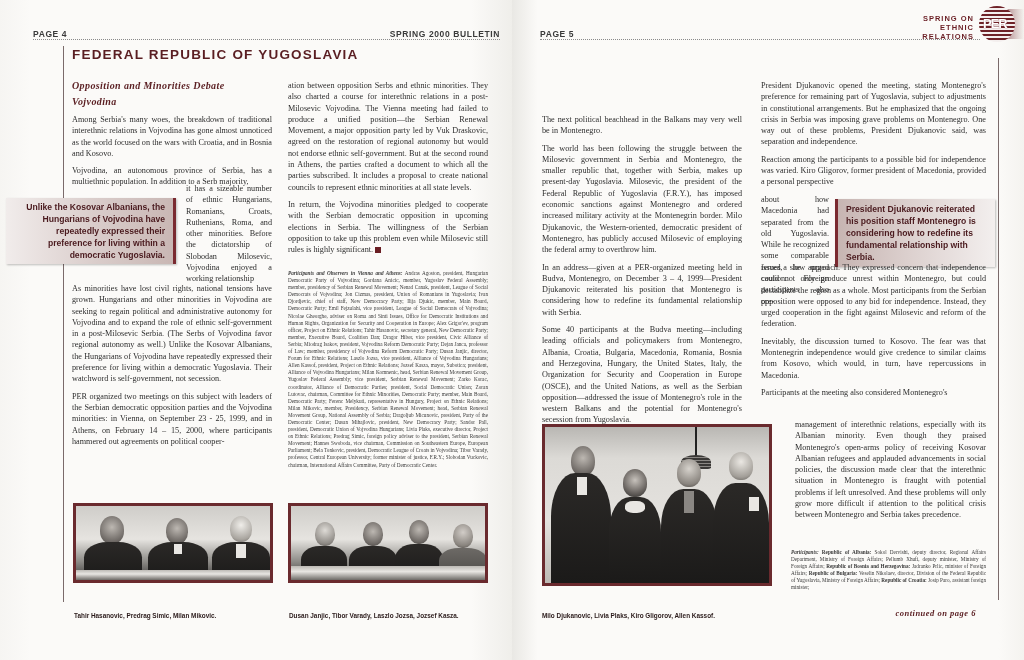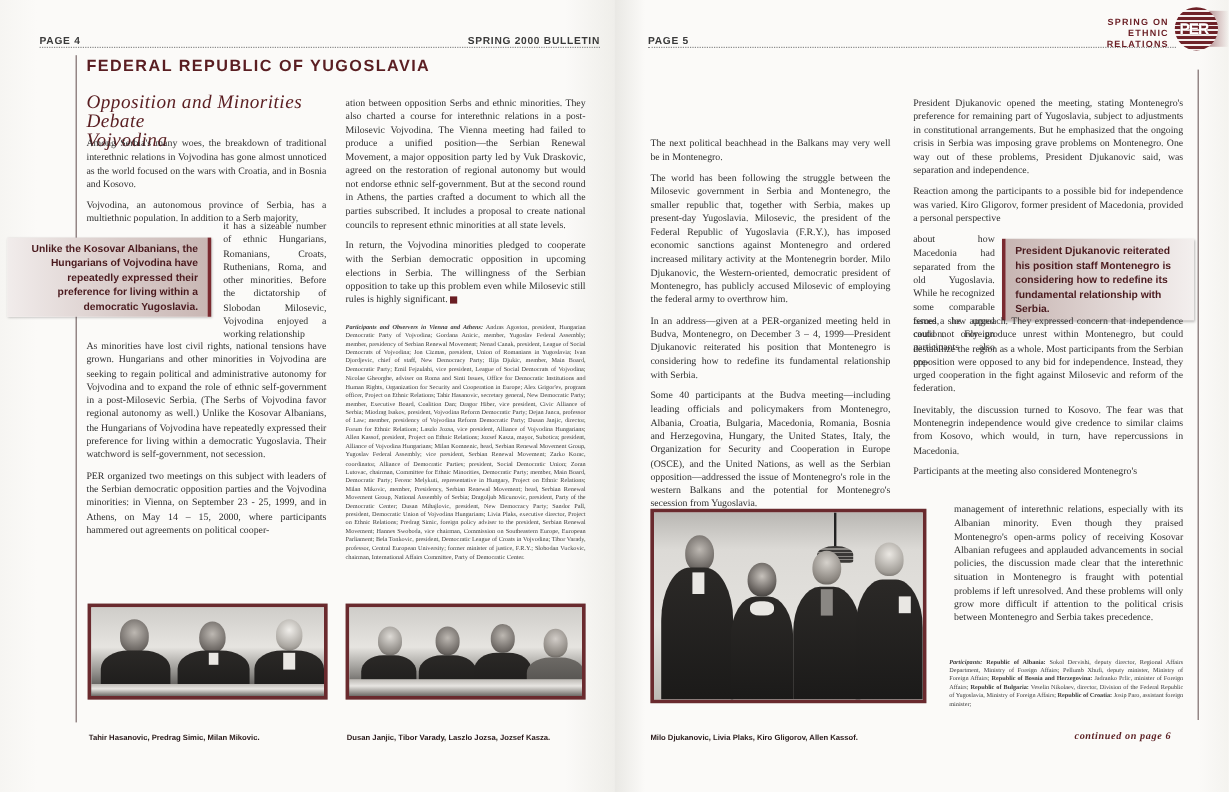--- a/index.html
+++ b/index.html
@@ -10,21 +10,21 @@
   .page-left { left: 0; width: 512px; background: linear-gradient(90deg, #f6f5f2 0%, #fbfaf8 6%, #fbfaf8 92%, #efeeea 100%); }
   .page-right { left: 512px; width: 512px; background: linear-gradient(90deg, #e9e8e4 0%, #fbfaf8 5%, #fbfaf8 95%, #f4f3ef 100%); }
 
   .running-head { position: absolute; top: 29px; font-family: "Liberation Sans", sans-serif; font-weight: bold; font-size: 8.5px; letter-spacing: 0.6px; color: #3a3a3a; }
   .dotted-rule { position: absolute; top: 39px; height: 0; border-top: 1.5px dotted #8a8a8a; }
 
   .section-title { position: absolute; left: 72px; top: 47px; font-family: "Liberation Sans", sans-serif; font-weight: bold; font-size: 13.5px; letter-spacing: 1.2px; color: #5a1e22; }
 
   .vrule { position: absolute; width: 1px; background: #7a6a6a; }
 
-  .article-title { position: absolute; font-family: "Liberation Serif", serif; font-style: italic; font-weight: normal; font-size: 16px; line-height: 16px; color: #5a1e22; letter-spacing: 0.4px; }
+  .article-title { position: absolute; font-family: "Liberation Serif", serif; font-style: italic; font-weight: bold; font-size: 10px; line-height: 16px; color: #5a1e22; letter-spacing: 0.4px; }
 
   .col { position: absolute; font-size: 8.2px; line-height: 11.3px; text-align: justify; color: #2e2e2e; }
   .col p { margin-bottom: 6px; hyphens: auto; }
   .end-mark { display: inline-block; width: 6px; height: 6px; background: #6a1e24; margin-left: 2px; vertical-align: -0.5px; }
 
   .fine { position: absolute; font-size: 5.2px; line-height: 7.1px; text-align: justify; color: #3a3a3a; }
   .fine b { font-weight: bold; }
   .fine i { font-style: italic; font-weight: bold; }
 
   .pullquote { position: absolute; font-family: "Liberation Sans", sans-serif; font-weight: bold; font-size: 8.6px; line-height: 12px; color: #4a1a1e; background: linear-gradient(90deg, #f1eceb 0%, #d9ccca 55%, #c9b7b4 100%); box-shadow: 1px 1px 2px rgba(0,0,0,0.25); }
@@ -67,21 +67,21 @@
 
   <div class="col" style="left:72px; top:114px; width:200px;">
     <p>Among Serbia's many woes, the breakdown of traditional interethnic relations in Vojvodina has gone almost unnoticed as the world focused on the wars with Croatia, and in Bosnia and Kosovo.</p>
     <p style="margin-bottom:0;">Vojvodina, an autonomous province of Serbia, has a multiethnic population. In addition to a Serb majority,</p>
   </div>
   <div class="col" style="left:186px; top:183px; width:86px;">
     <p style="margin-bottom:0;">it has a sizeable number of ethnic Hungarians, Romanians, Croats, Ruthenians, Roma, and other minorities. Before the dictatorship of Slobodan Milosevic, Vojvodina enjoyed a working relationship</p>
   </div>
   <div class="col" style="left:72px; top:283px; width:200px;">
     <p>As minorities have lost civil rights, national tensions have grown. Hungarians and other minorities in Vojvodina are seeking to regain political and administrative autonomy for Vojvodina and to expand the role of ethnic self-government in a post-Milosevic Serbia. (The Serbs of Vojvodina favor regional autonomy as well.) Unlike the Kosovar Albanians, the Hungarians of Vojvodina have repeatedly expressed their preference for living within a democratic Yugoslavia. Their watchword is self-government, not secession.</p>
-    <p>PER organized two meetings on this subject with leaders of the Serbian democratic opposition parties and the Vojvodina minorities: in Vienna, on September 23 - 25, 1999, and in Athens, on May 14 – 15, 2000, where participants hammered out agreements on political cooper-</p>
+    <p>PER organized two meetings on this subject with leaders of the Serbian democratic opposition parties and the Vojvodina minorities: in Vienna, on September 23 - 25, 1999, and in Athens, on February 14 – 15, 2000, where participants hammered out agreements on political cooper-</p>
   </div>
 
   <div class="pullquote left" style="left:6px; top:198px; width:170px;">Unlike the Kosovar Albanians, the Hungarians of Vojvodina have repeatedly expressed their preference for living within a democratic Yugoslavia.</div>
 
   <div class="col" style="left:288px; top:80px; width:200px;">
     <p>ation between opposition Serbs and ethnic minorities. They also charted a course for interethnic relations in a post-Milosevic Vojvodina. The Vienna meeting had failed to produce a unified position—the Serbian Renewal Movement, a major opposition party led by Vuk Draskovic, agreed on the restoration of regional autonomy but would not endorse ethnic self-government. But at the second round in Athens, the parties crafted a document to which all the parties subscribed. It includes a proposal to create national councils to represent ethnic minorities at all state levels.</p>
     <p><span>In return, the Vojvodina minorities pledged to cooperate with the Serbian democratic opposition in upcoming elections in Serbia. The willingness of the Serbian opposition to take up this problem even while Milosevic still rules is highly significant.</span><span class="end-mark"></span></p>
   </div>
 
   <div class="fine" style="left:288px; top:270px; width:200px;">

